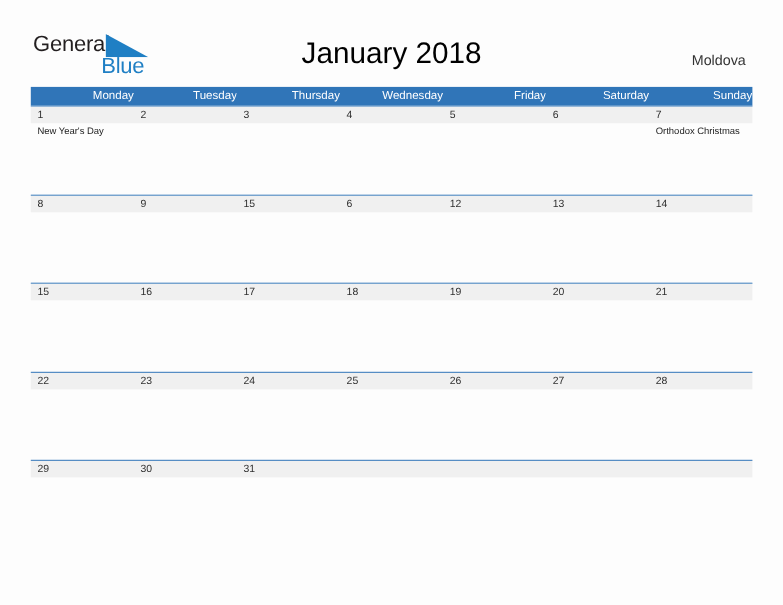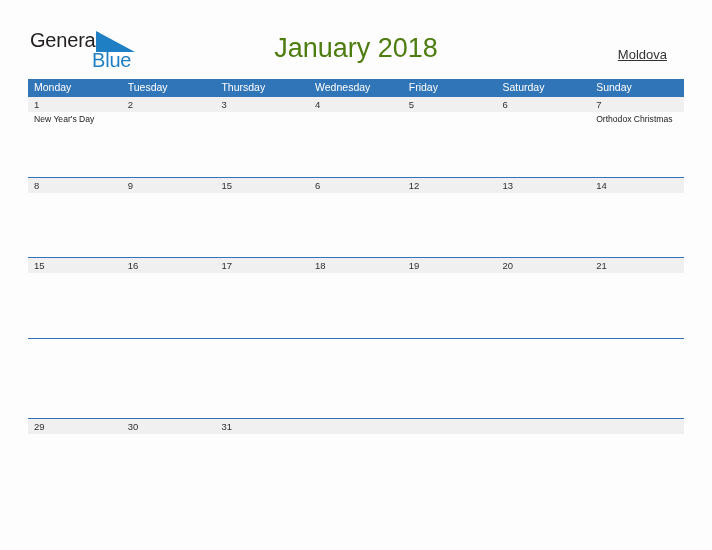--- a/index.html
+++ b/index.html
@@ -61,31 +61,30 @@
     letter-spacing: -0.2px;
     margin-left: 32px;
   }
 
   .cal-title {
     position: absolute;
     left: 0; top: 33px;
     width: 712px;
     text-align: center;
     font-size: 27px;
-    color: #4d7c0f;
+    color: #000000;
     font-weight: normal;
   }
 
   .country {
     position: absolute;
-    right: 45px;
+    right: 34px;
     top: 47px;
     font-size: 13px;
     color: #333333;
-    text-decoration: underline;
   }
 
   
   .calendar {
     position: absolute;
     left: 28px;
     top: 79px;
     width: 656px;
   }
 
@@ -97,20 +96,21 @@
   }
   .weekday {
     flex: 0 0 93.7px;
     width: 93.7px;
     color: #ffffff;
     font-size: 10.5px;
     line-height: 17px;
     padding-left: 6px;
     white-space: nowrap;
     overflow: hidden;
+    text-align: right;
   }
 
   .week {
     width: 656px;
     height: 80.6px;
     border-top: 1.2px solid #3075b8;
     position: relative;
   }
   .week:first-of-type { border-top: none; }
 
@@ -249,20 +249,29 @@
         <div class="daycell"></div>
         <div class="daycell"></div>
         <div class="daycell"></div>
         <div class="daycell"></div>
         <div class="daycell"></div>
         <div class="daycell"></div>
       </div>
     </div>
 
     <div class="week">
+      <div class="week-dates">
+        <div class="daynum">22</div>
+        <div class="daynum">23</div>
+        <div class="daynum">24</div>
+        <div class="daynum">25</div>
+        <div class="daynum">26</div>
+        <div class="daynum">27</div>
+        <div class="daynum">28</div>
+      </div>
       <div class="week-body">
         <div class="daycell"></div>
         <div class="daycell"></div>
         <div class="daycell"></div>
         <div class="daycell"></div>
         <div class="daycell"></div>
         <div class="daycell"></div>
         <div class="daycell"></div>
       </div>
     </div>

